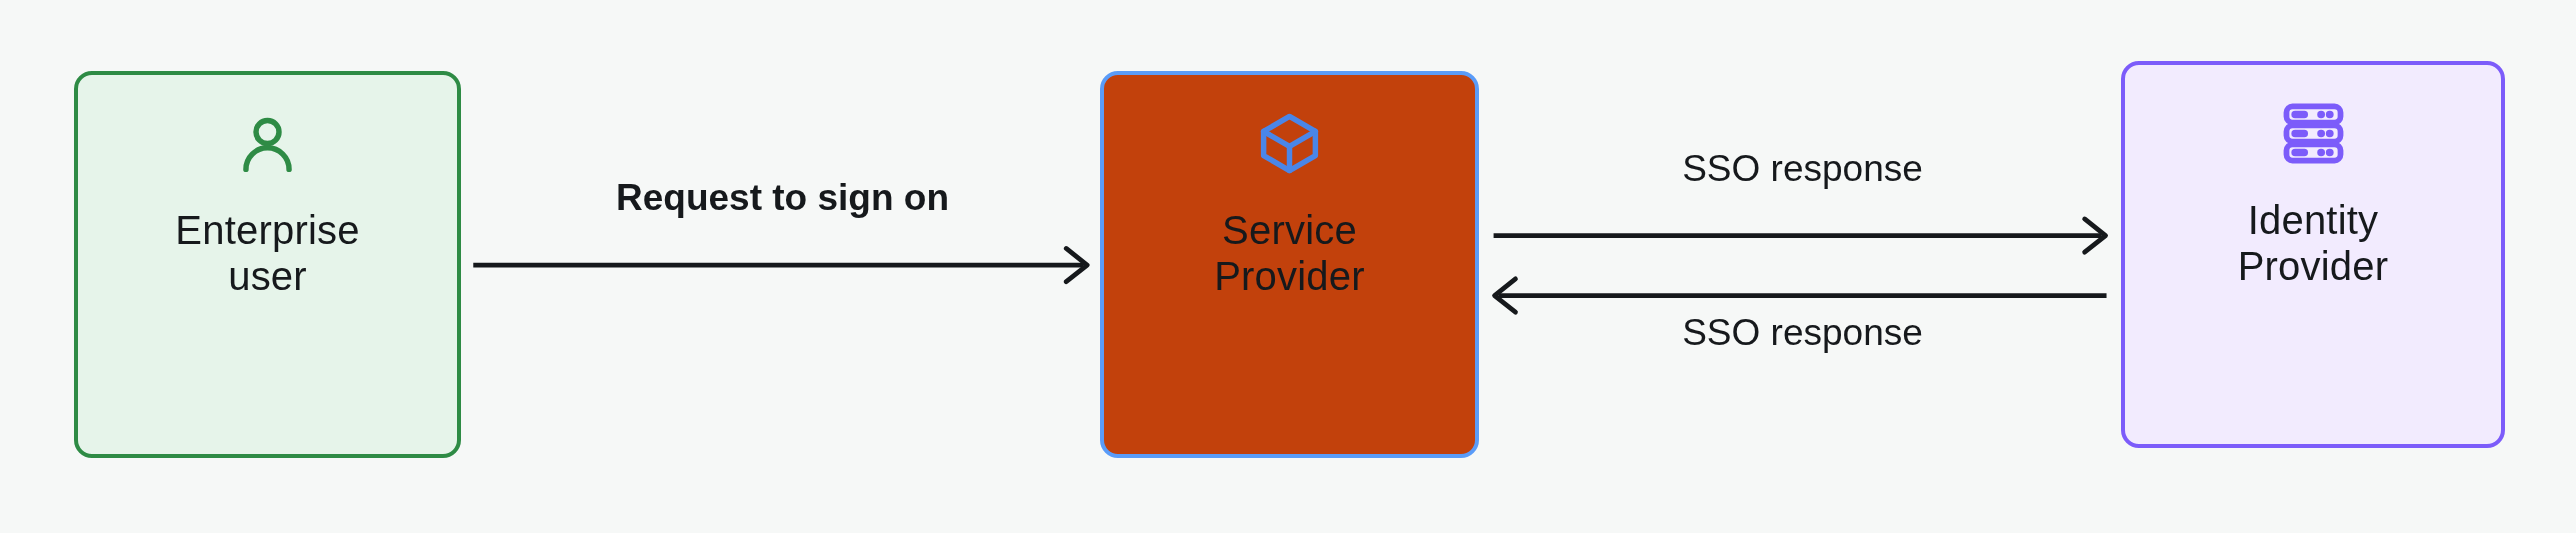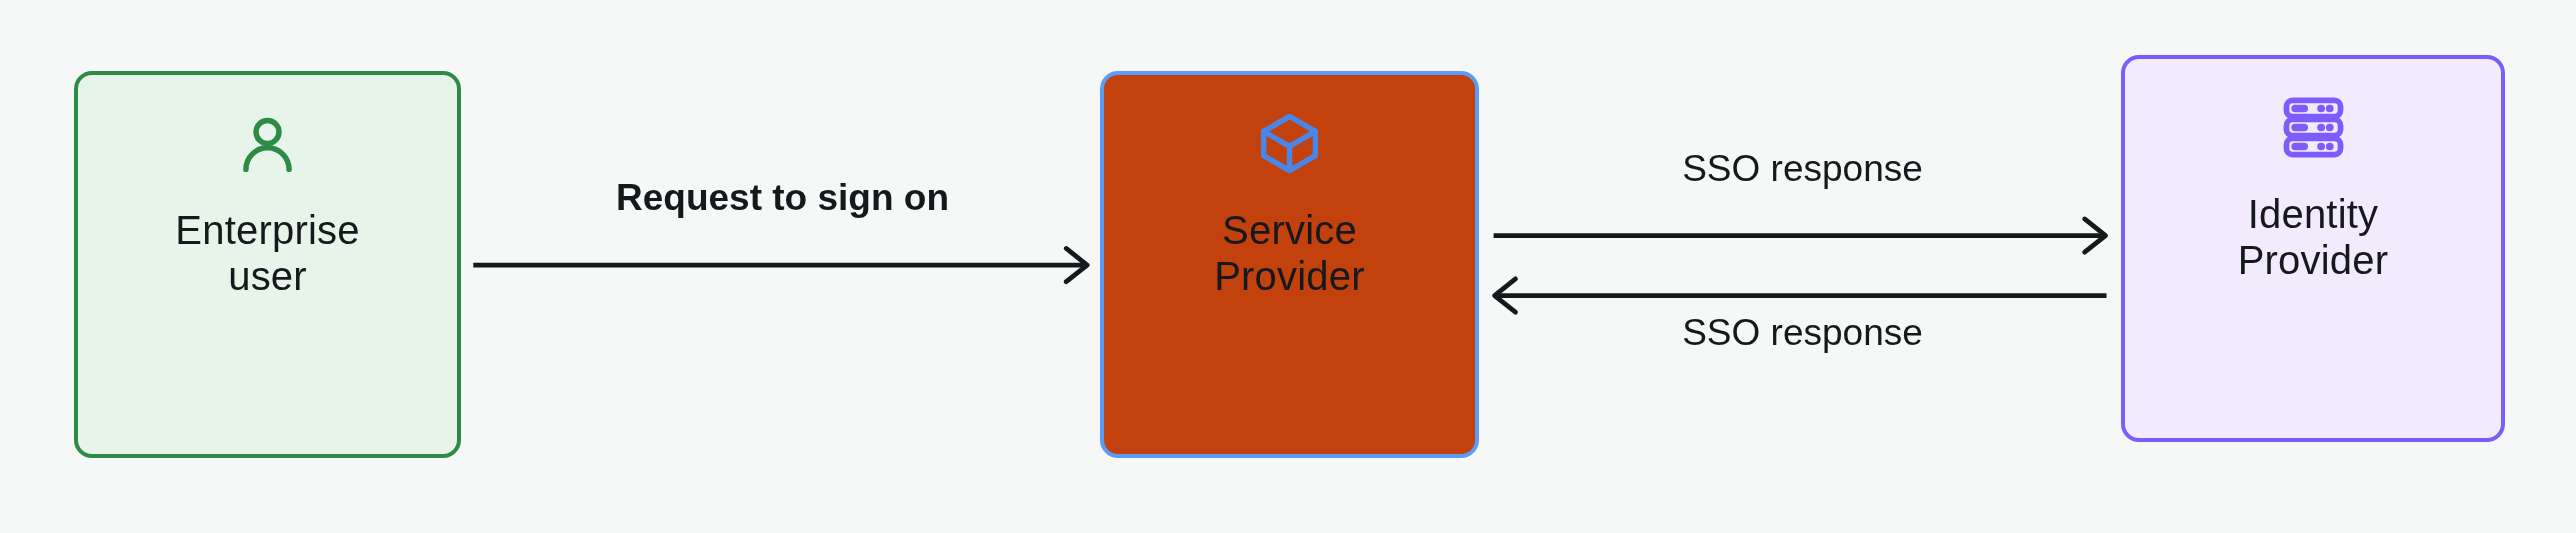--- a/index.html
+++ b/index.html
@@ -53,21 +53,21 @@
     left: 74px;  top: 71px;  width: 387px; height: 387px;
     border-color: #2e8b45;
     background: #e6f4ea;
   }
   #node-service-provider {
     left: 1100px; top: 71px; width: 379px; height: 387px;
     border-color: #5a9cf8;
     background: #c2410c;
   }
   #node-identity-provider {
-    left: 2121px; top: 55px; width: 384px; height: 387px;
+    left: 2121px; top: 61px; width: 384px; height: 387px;
     border-color: #7c5cfa;
     background: #f2ebfe;
   }
 
   
   #connectors {
     position: absolute;
     left: 0; top: 0;
     width: 2576px;
     height: 533px;

